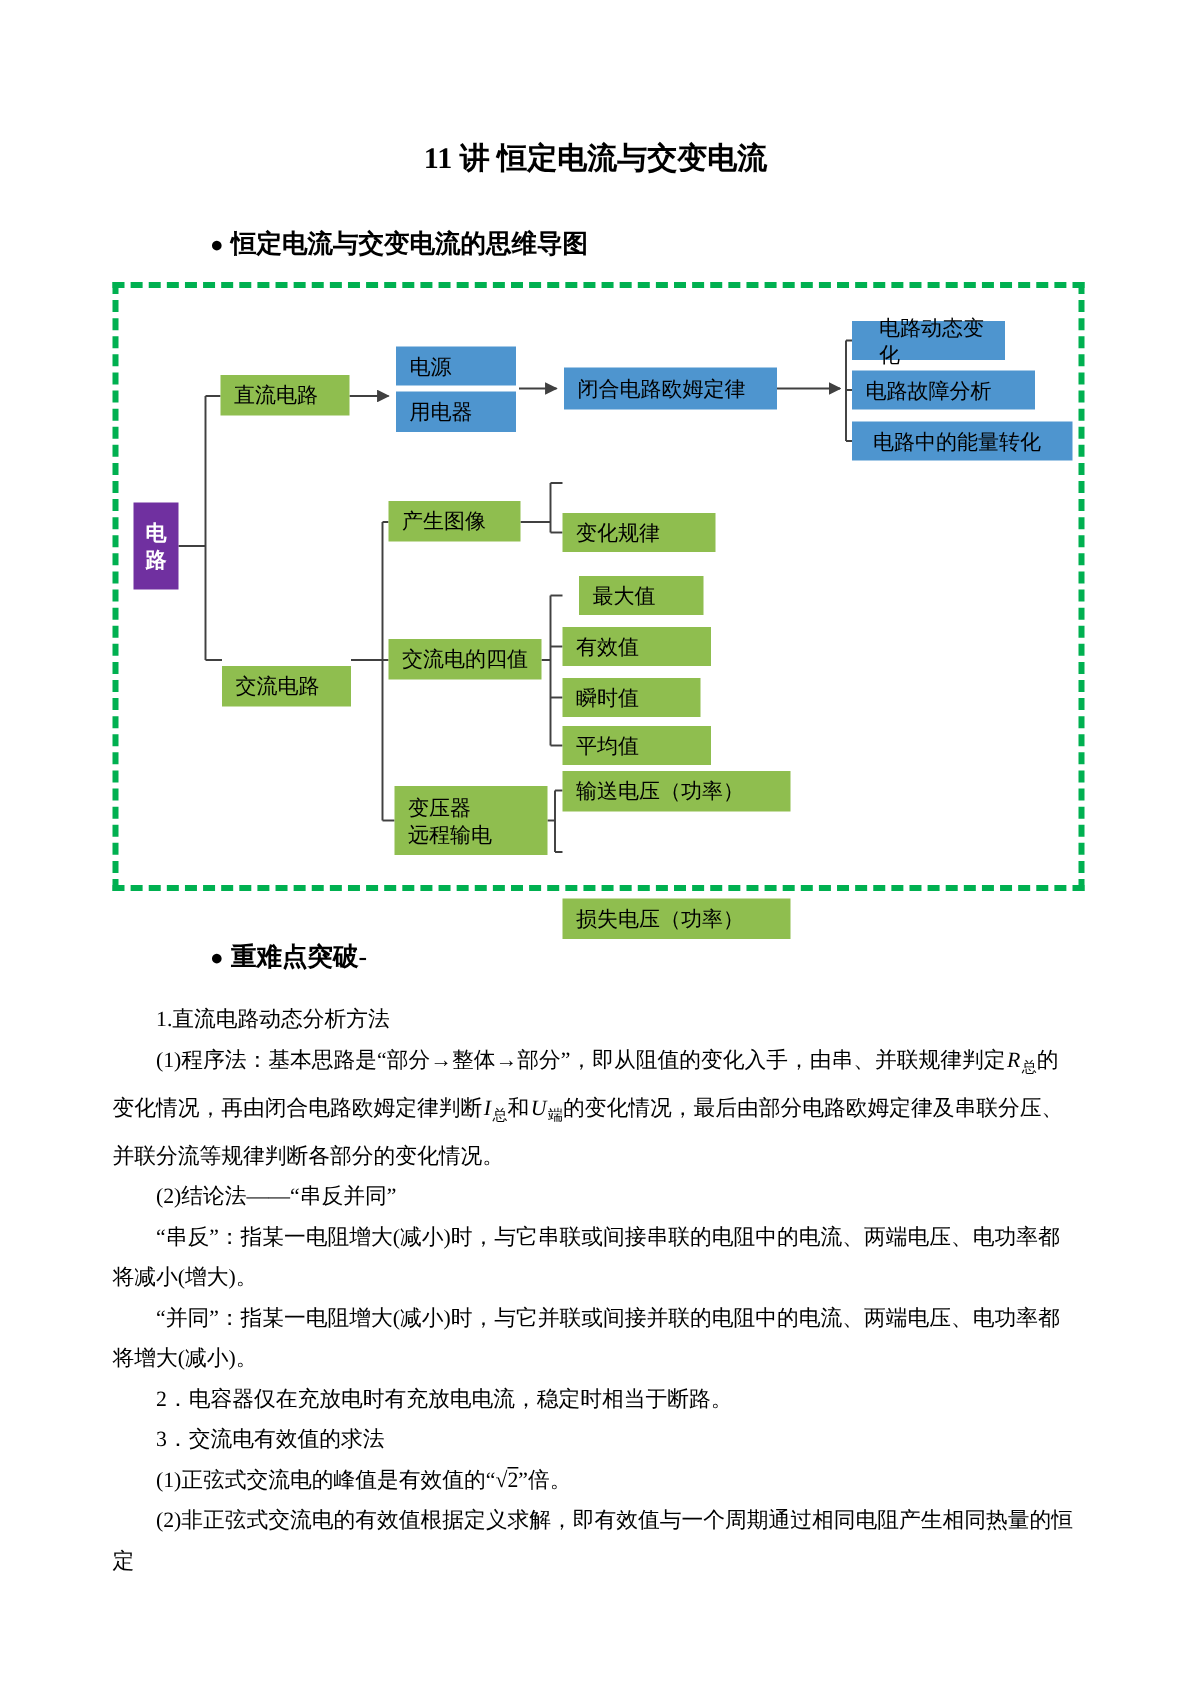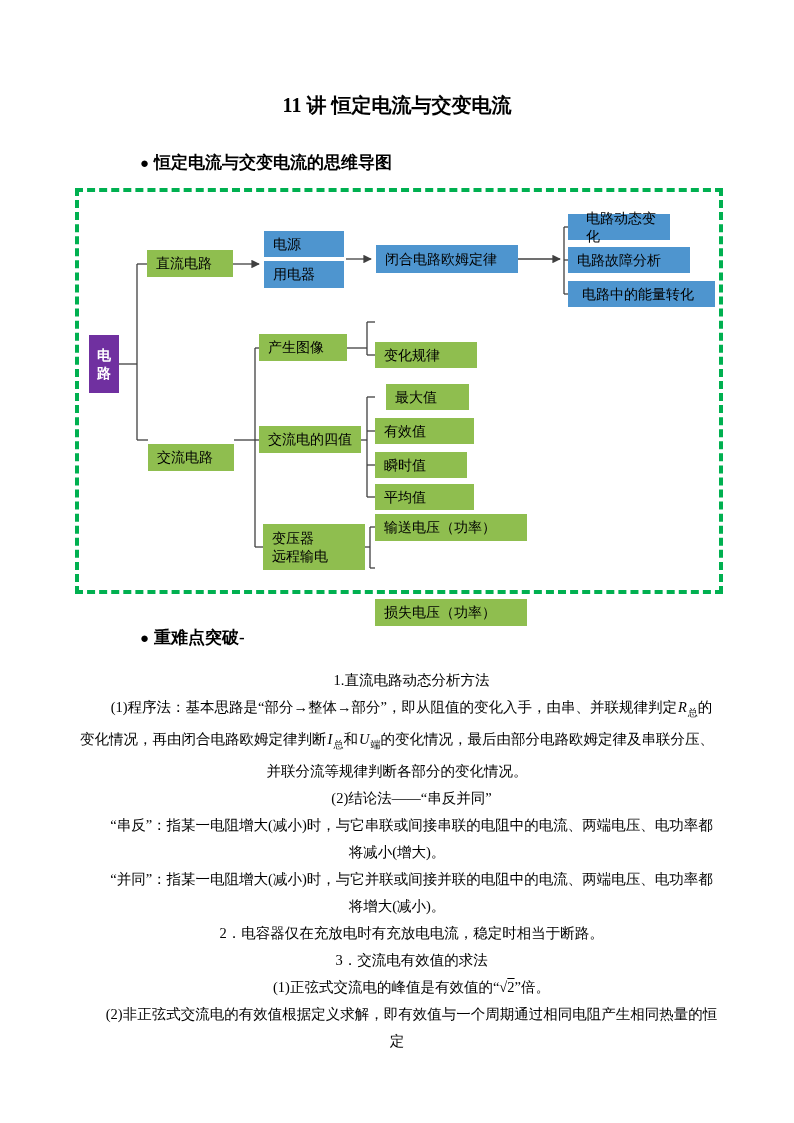--- a/index.html
+++ b/index.html
@@ -43,21 +43,20 @@
     line-height:1.3;
   }
   .node.green{background:#8FBE4F;}
   .node.blue{background:#4E95CF;}
   .node.purple{background:#7030A0;color:#fff;font-weight:bold;}
   .node.center{justify-content:center;padding:0;text-align:center;}
   .node.multiline{white-space:pre-line;}
   
   .keypoints-body{
     margin:18px 75px 0 75px;
-    text-align:center;
   }
   .para{
     margin:0;
     text-indent:2em;
     font-size:14.5px;
     line-height:27px;
   }
   .var{font-family:"Liberation Serif", serif;font-style:italic;padding:0 1px;}
   .para sub{font-size:10px;}
   .sqrt-sign{font-style:normal;}

